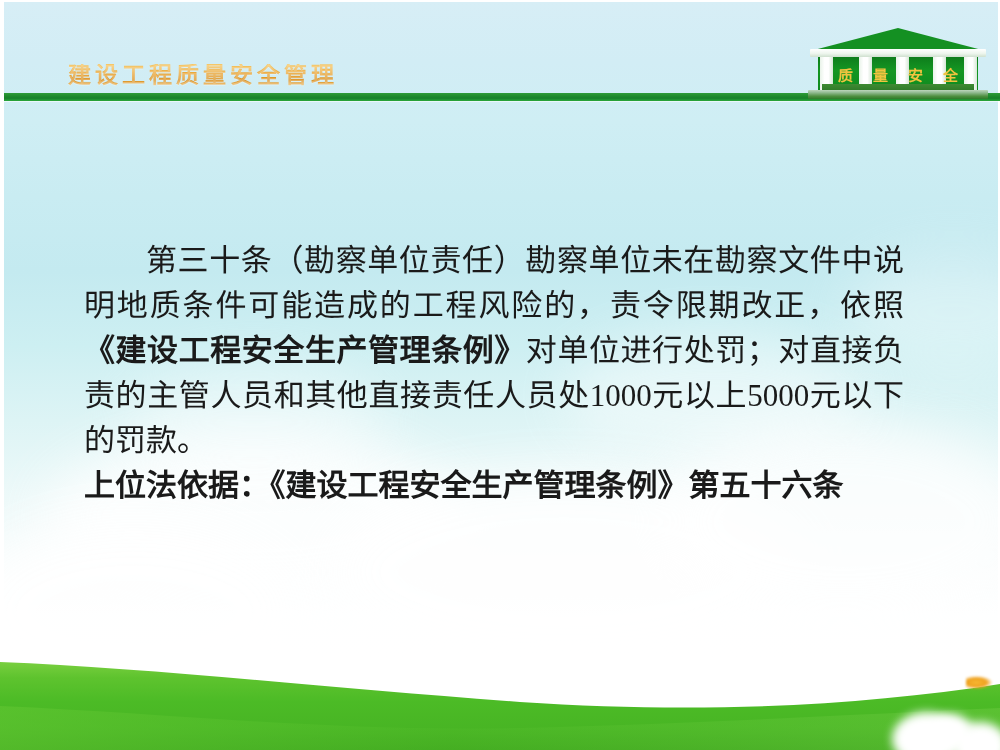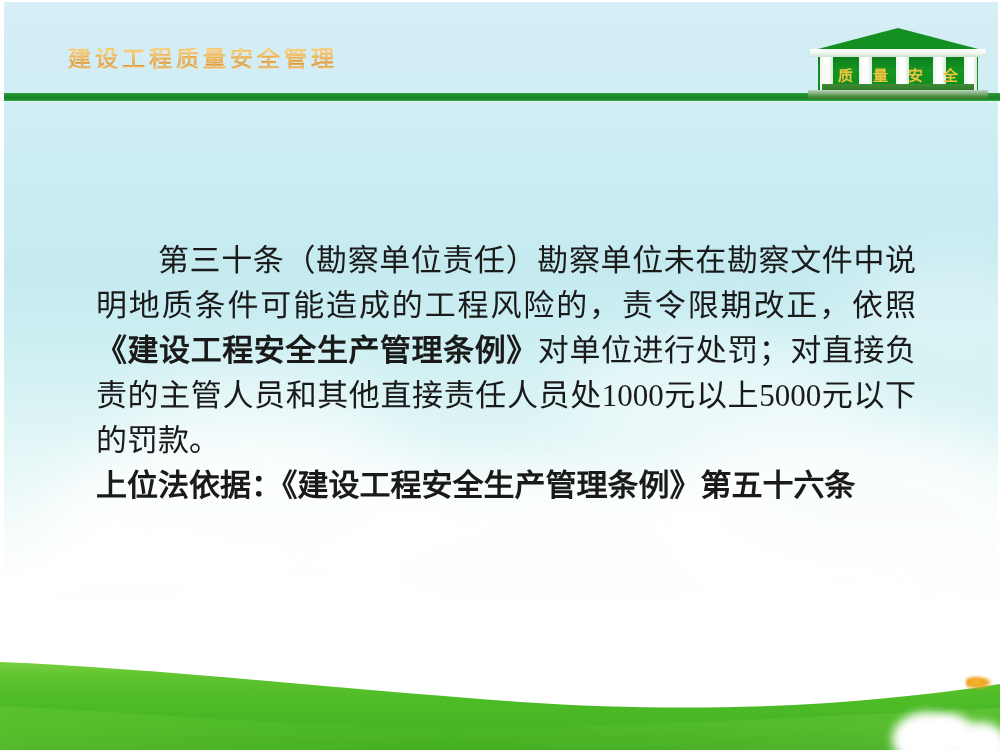--- a/index.html
+++ b/index.html
@@ -83,21 +83,21 @@
         #2f9c3a 0%,
         #1f8c2c 35%,
         #18802a 65%,
         #2aa83b 100%);
     box-shadow: 0 1px 0 rgba(255,255,255,.55);
   }
 
   .header-title {
     position: absolute;
     left: 68px;
-    top: 48px;
+    top: 64px;
     font-family: "Liberation Sans", "DejaVu Sans", sans-serif;
     font-weight: bold;
     font-size: 23px;
     letter-spacing: 4px;
     line-height: 1;
     color: #e8a33a;
     background: linear-gradient(to bottom, #f6c96a 0%, #e7a233 45%, #d98f20 70%, #f3c777 100%);
     -webkit-background-clip: text;
     background-clip: text;
     -webkit-text-fill-color: transparent;
@@ -186,21 +186,21 @@
     left: 14px;
     top: 56px;
     width: 152px;
     height: 7px;
     background: linear-gradient(to bottom,#3f8a33 0%, #2e7a27 100%);
   }
 
   
   .content {
     position: absolute;
-    left: 96px;
+    left: 84px;
     top: 238px;
     width: 820px;
   }
 
   .para {
     font-family: "Liberation Serif", "DejaVu Serif", serif;
     font-size: 31px;
     line-height: 45px;
     color: #1a1a1a;
     text-align: justify;

